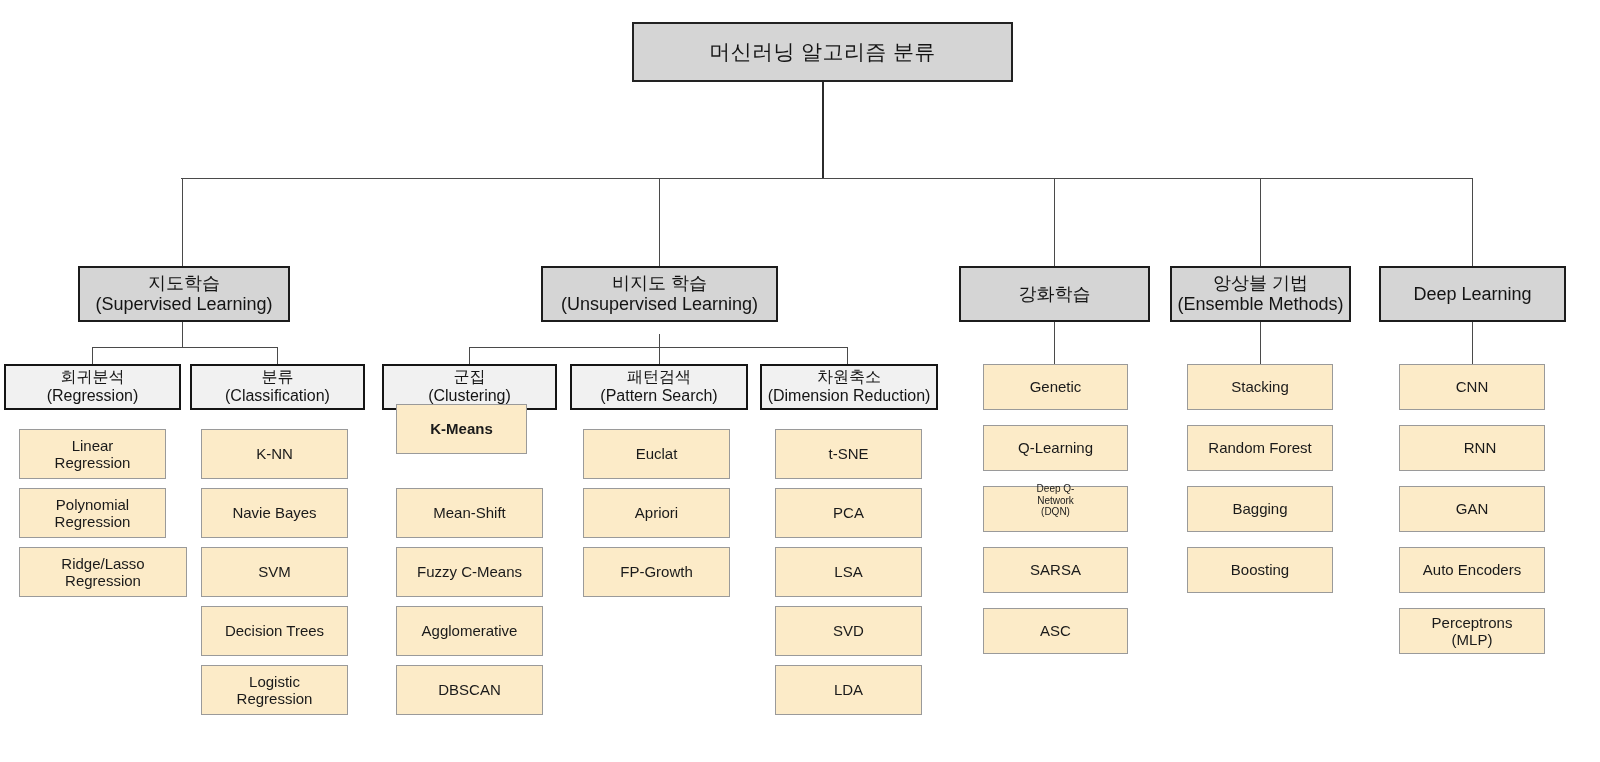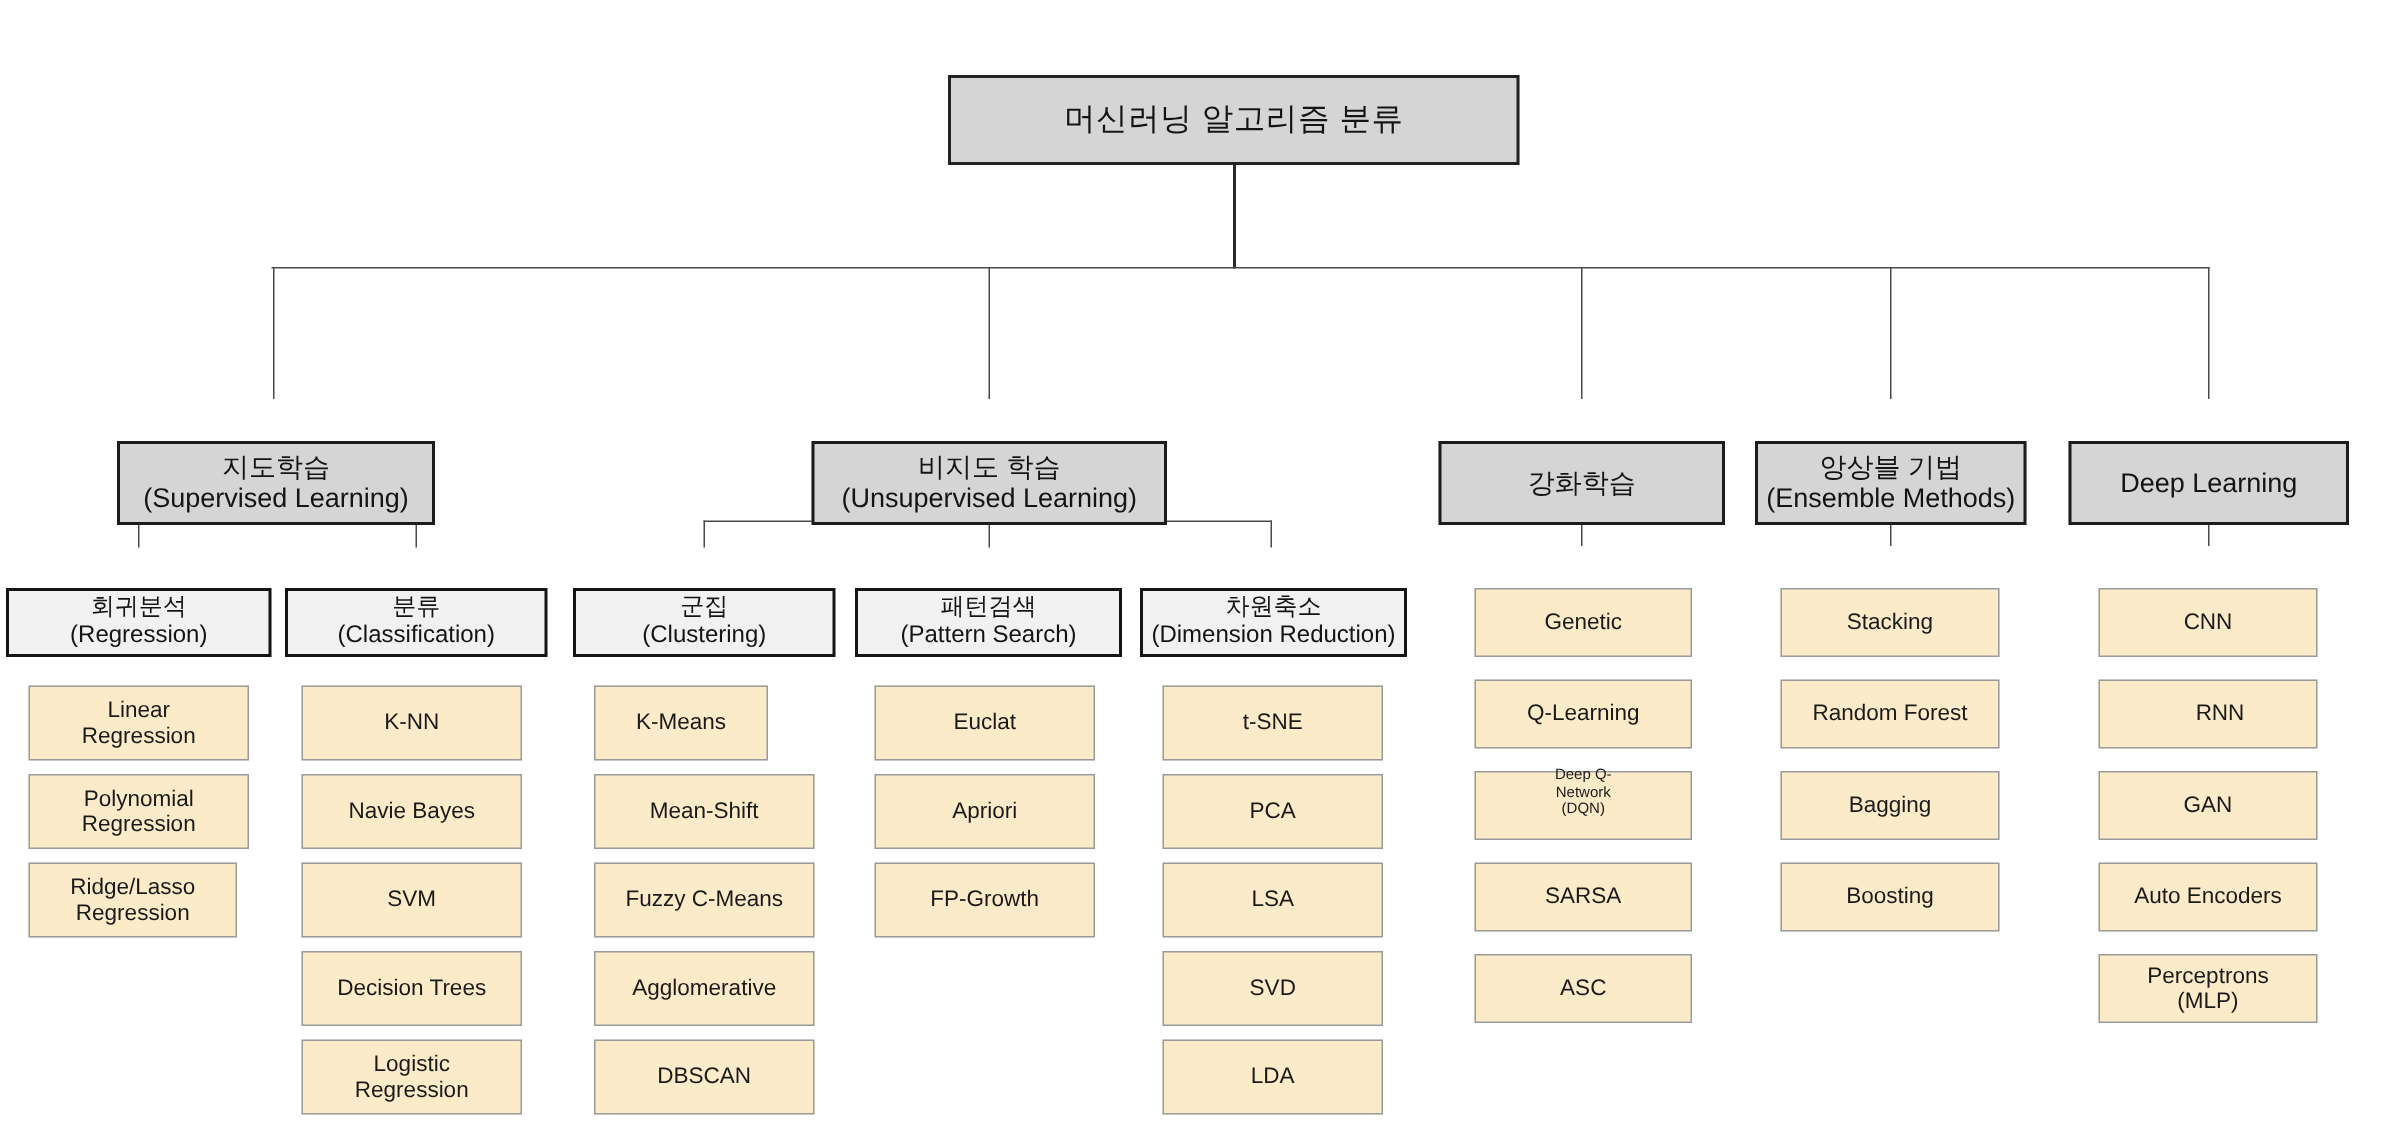--- a/index.html
+++ b/index.html
@@ -21,21 +21,20 @@
 
   
   .box{
     position:absolute;
     box-sizing:border-box;
     display:flex;align-items:center;justify-content:center;
     text-align:center;
     color:#141414;
     line-height:1.16;
     white-space:pre-line;
-    margin-top:28px;
   }
   .box .txt{display:block;width:100%;}
 
   .node-root{
     background:#d5d5d5;
     border:2px solid #222222;
     font-size:21px;
     letter-spacing:0.4px;
   }
   .node-l2{
@@ -137,37 +136,37 @@
     <span class="txt">차원축소
 (Dimension  Reduction)</span>
   </div>
 
   <div class="box node-leaf" style="left:19px;top:429px;width:147px;height:50px;">
     <span class="txt">Linear
 Regression</span></div>
   <div class="box node-leaf" style="left:19px;top:488px;width:147px;height:50px;">
     <span class="txt">Polynomial
 Regression</span></div>
-  <div class="box node-leaf" style="left:19px;top:547px;width:139px;height:50px;">
+  <div class="box node-leaf" style="left:19px;top:547px;width:168px;height:50px;">
     <span class="txt">Ridge/Lasso
 Regression</span></div>
 
   <div class="box node-leaf" style="left:201px;top:429px;width:147px;height:50px;">
     <span class="txt">K-NN</span></div>
   <div class="box node-leaf" style="left:201px;top:488px;width:147px;height:50px;">
     <span class="txt">Navie Bayes</span></div>
   <div class="box node-leaf" style="left:201px;top:547px;width:147px;height:50px;">
     <span class="txt">SVM</span></div>
   <div class="box node-leaf" style="left:201px;top:606px;width:147px;height:50px;">
     <span class="txt">Decision Trees</span></div>
   <div class="box node-leaf" style="left:201px;top:665px;width:147px;height:50px;">
     <span class="txt">Logistic
 Regression</span></div>
 
-  <div class="box node-leaf" style="left:396px;top:429px;width:116px;height:50px;">
+  <div class="box node-leaf" style="left:396px;top:404px;width:131px;height:50px;font-weight:bold;">
     <span class="txt">K-Means</span></div>
   <div class="box node-leaf" style="left:396px;top:488px;width:147px;height:50px;">
     <span class="txt">Mean-Shift</span></div>
   <div class="box node-leaf" style="left:396px;top:547px;width:147px;height:50px;">
     <span class="txt">Fuzzy C-Means</span></div>
   <div class="box node-leaf" style="left:396px;top:606px;width:147px;height:50px;">
     <span class="txt">Agglomerative</span></div>
   <div class="box node-leaf" style="left:396px;top:665px;width:147px;height:50px;">
     <span class="txt">DBSCAN</span></div>
 

